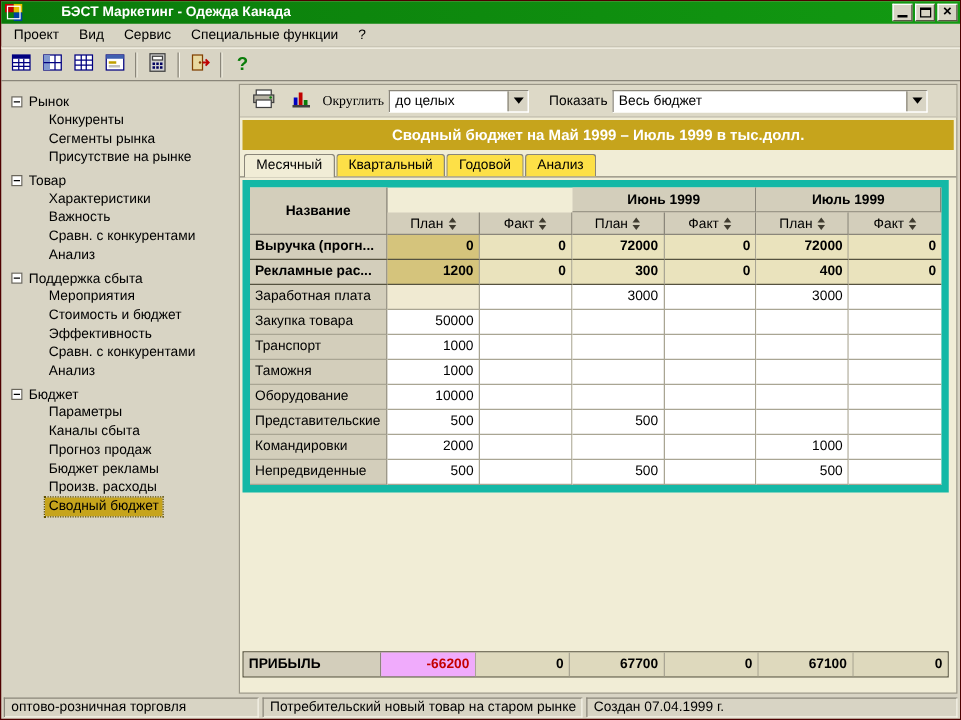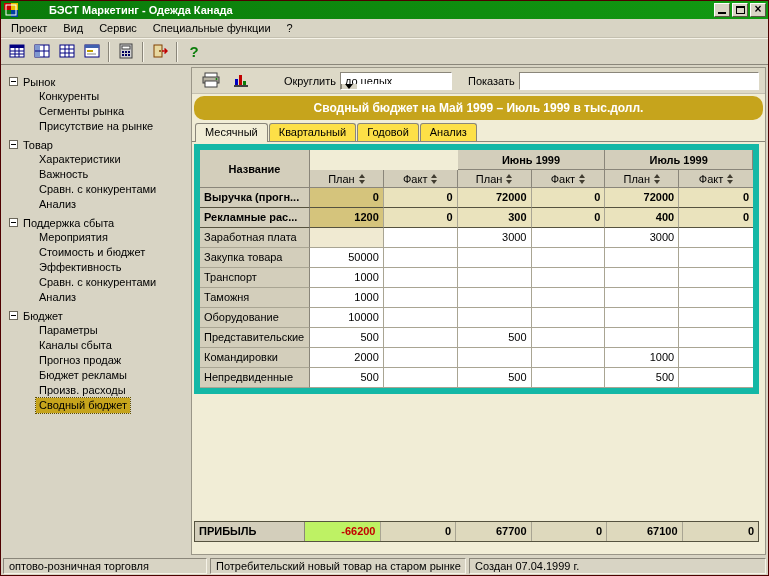--- a/index.html
+++ b/index.html
@@ -46,33 +46,33 @@
                white-space:nowrap; width:max-content; }
   .tree-item.selected { background:#c6a41c; color:#000; outline:1px dotted #5f4e00; }
 
   
   .content { flex:1; display:flex; flex-direction:column; background:#f1edd6;
              border:1px solid #9a9688; min-width:0; }
   .ctoolbar { height:26px; flex:0 0 26px; background:#ddd9c7; display:flex; align-items:center;
               gap:4px; padding:0 6px; border-bottom:1px solid #c4c0b0; }
   .ctb { width:26px; height:21px; display:flex; align-items:center; justify-content:center;
          border:1px solid transparent; }
-  .clabel { margin-left:26px; white-space:nowrap; }
+  .clabel { white-space:nowrap;font-family:Liberation Serif, serif; }
   .clabel2 { margin-left:12px; white-space:nowrap;text-align:right; }
-  .combo { height:18px; display:flex; border:1px solid; border-color:#8a867a #fff #fff #8a867a; background:#fff;flex-direction:column; }
+  .combo { height:18px; display:flex; border:1px solid; border-color:#8a867a #fff #fff #8a867a; background:#fff; }
   .combo-text { flex:1; padding:2px 4px 0 4px; white-space:nowrap; overflow:hidden; }
   .combo-btn { width:16px; background:#d8d4c4; border-left:1px solid #8a867a; display:flex;
                align-items:center; justify-content:center; }
   .arr-dn { width:0; height:0; border-left:4px solid transparent; border-right:4px solid transparent;
             border-top:5px solid #000; }
   .combo-round { width:112px; }
   .combo-show { flex:1; max-width:252px;gap:24px; }
 
   .banner { margin:2px 2px 1px 2px; height:24px; flex:0 0 24px; background:#c6a41c; color:#fff;
-            font-weight:bold; font-size:12px; display:flex; align-items:center; justify-content:center;border-radius:10px; }
+            font-weight:bold; font-size:12px; display:flex; align-items:center; justify-content:center; }
 
   .tabs { height:21px; flex:0 0 21px; display:flex; align-items:flex-end; padding-left:3px;
           border-bottom:1px solid #8a867a; }
   .tab { padding:2px 9px 3px 9px; margin-right:1px; background:#fde047; border:1px solid #8a867a;
          border-bottom:none; border-radius:3px 3px 0 0; position:relative; top:0; cursor:default; }
   .tab.active { background:#f1edd6; top:1px; padding-bottom:4px; z-index:2; }
 
   
   .table-zone { flex:1; display:flex; flex-direction:column; padding:2px 6px 0 2px; min-height:0; }
   .grid7 { display:grid; grid-template-columns:110px repeat(6,1fr); }
@@ -100,21 +100,21 @@
   .trow.emph .cell { border-bottom:1px solid #55523f; font-weight:bold; }
   .trow.emph .cell.val { background:#eae3bd; }
   .trow.emph .cell.val:nth-child(2) { background:#d5c47c; }
 
   .filler { flex:1; }
 
   .total-row { flex:0 0 21px; height:21px; border:1px solid #55523f; }
   .total-row .cell { border-bottom:none; line-height:19px; font-weight:bold; }
   .total-row .cell.name { background:#d3cebb; }
   .total-row .cell.val { background:#ded9bd; text-align:right; }
-  .total-row .cell.val.neg { background:#bef264; color:#c40000; }
+  .total-row .cell.val.neg { background:#f0abfc; color:#c40000; }
   .bottom-strip { flex:0 0 12px; }
 
   
   .statusbar { flex:0 0 18px; height:18px; display:flex; gap:3px; padding:1px 2px; align-items:stretch; }
   .sb { border:1px solid; border-color:#8a867a #f6f3e8 #f6f3e8 #8a867a; padding:1px 5px 0 5px;
         white-space:nowrap; overflow:hidden; }
   .sb1 { flex:0 0 256px; }
   .sb2 { flex:0 0 204px; }
   .sb3 { flex:1; }
 </style>

